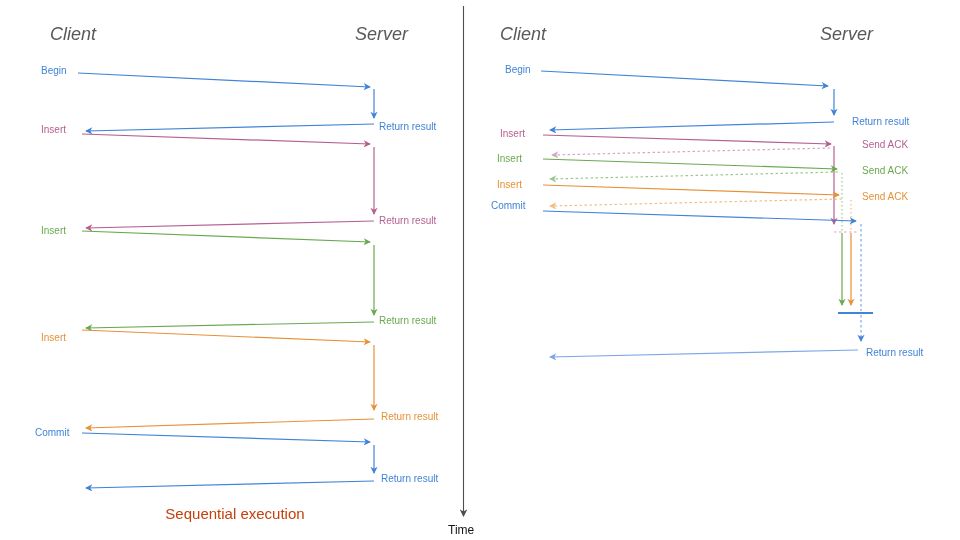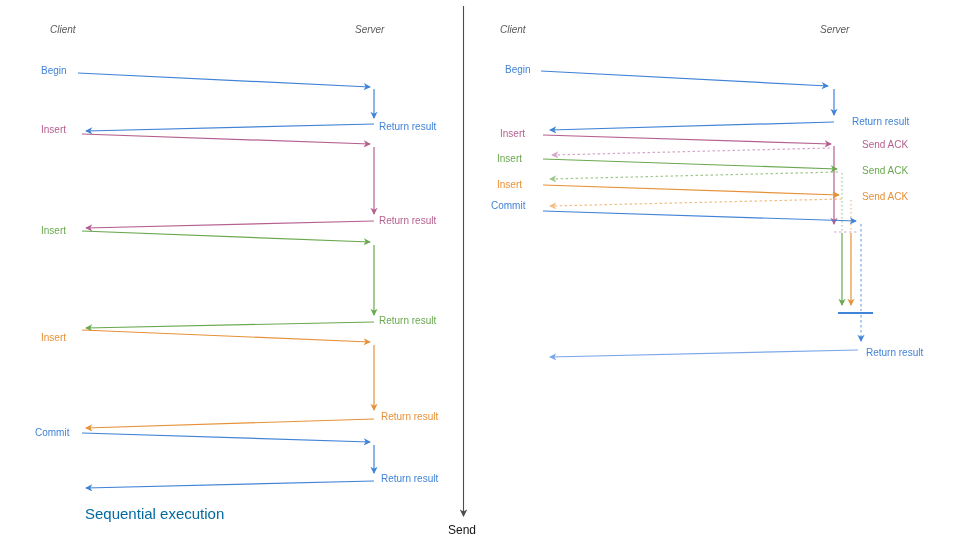--- a/index.html
+++ b/index.html
@@ -1,20 +1,20 @@
 <!DOCTYPE html>
 <html><head>
 <meta charset="utf-8">
 <style>
   html,body{margin:0;padding:0;background:#fff;}
   .stage{position:relative;width:960px;height:540px;background:#ffffff;
          font-family:"Liberation Sans",sans-serif;overflow:hidden;}
   .lbl{position:absolute;font-size:10px;line-height:13px;white-space:nowrap;}
-  .hdr{position:absolute;font-size:10px;font-style:italic;color:#58595b;white-space:nowrap;}
-  .cap{position:absolute;font-size:15px;color:#0369a1;text-align:left;width:300px;white-space:nowrap;}
+  .hdr{position:absolute;font-size:18px;font-style:italic;color:#58595b;white-space:nowrap;}
+  .cap{position:absolute;font-size:15px;color:#c2410c;text-align:center;width:300px;white-space:nowrap;}
   .time{position:absolute;font-size:12px;color:#141414;white-space:nowrap;}
   .c-blue{color:#4183d7}.c-pink{color:#b5608f}.c-green{color:#6aa84f}.c-orange{color:#e69138}
   svg.wires{position:absolute;left:0;top:0;}
   .s{fill:none;stroke-width:1.2;}
   .st-blue{stroke:#4183d7}.st-lblue{stroke:#7ba7ea}
   .st-pink{stroke:#b5608f}.st-lpink{stroke:#d4a6c6}
   .st-green{stroke:#6aa84f}.st-lgreen{stroke:#9dc78c}
   .st-orange{stroke:#e69138}.st-lorange{stroke:#f1bd82}
   .st-axis{stroke:#4d4d4d;stroke-width:1.1}
   .dash{stroke-dasharray:2.5,2.5}
@@ -129,21 +129,21 @@
   <div class="lbl c-blue" style="left:35px;top:426px">Commit</div>
 
   <div class="lbl c-blue" style="left:379px;top:120px">Return result</div>
   <div class="lbl c-pink" style="left:379px;top:214px">Return result</div>
   <div class="lbl c-green" style="left:379px;top:314px">Return result</div>
   <div class="lbl c-orange" style="left:381px;top:410px">Return result</div>
   <div class="lbl c-blue" style="left:381px;top:472px">Return result</div>
 
   <div class="cap" style="left:85px;top:505px">Sequential execution</div>
 
-  <div class="time" style="left:448px;top:523px">Send</div>
+  <div class="time" style="left:448px;top:523px">Time</div>
 
   <div class="hdr" style="left:500px;top:24px">Client</div>
   <div class="hdr" style="left:820px;top:24px">Server</div>
 
   <div class="lbl c-blue" style="left:505px;top:63px">Begin</div>
   <div class="lbl c-pink" style="left:500px;top:127px">Insert</div>
   <div class="lbl c-green" style="left:497px;top:152px">Insert</div>
   <div class="lbl c-orange" style="left:497px;top:178px">Insert</div>
   <div class="lbl c-blue" style="left:491px;top:199px">Commit</div>
 

